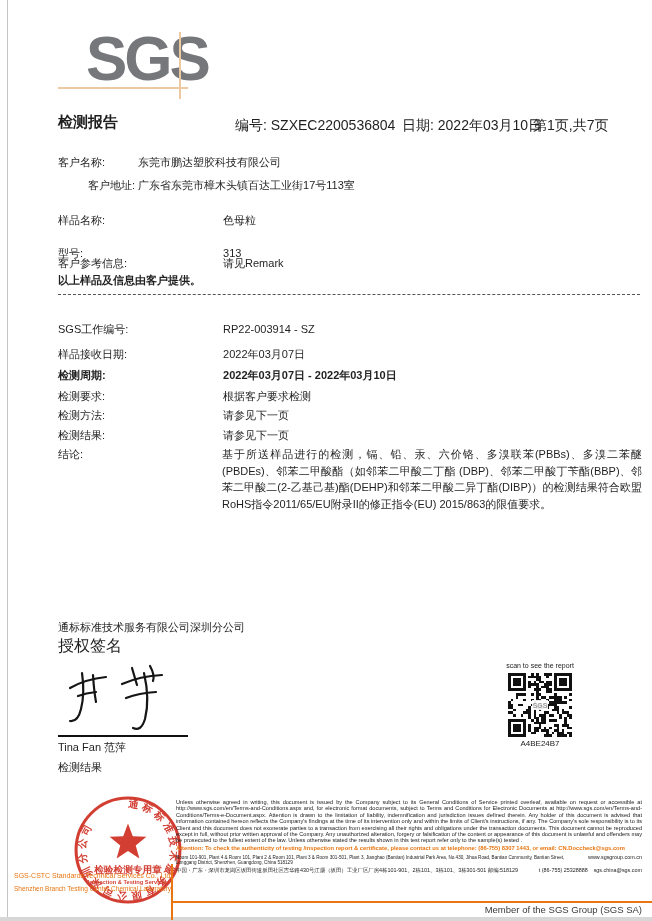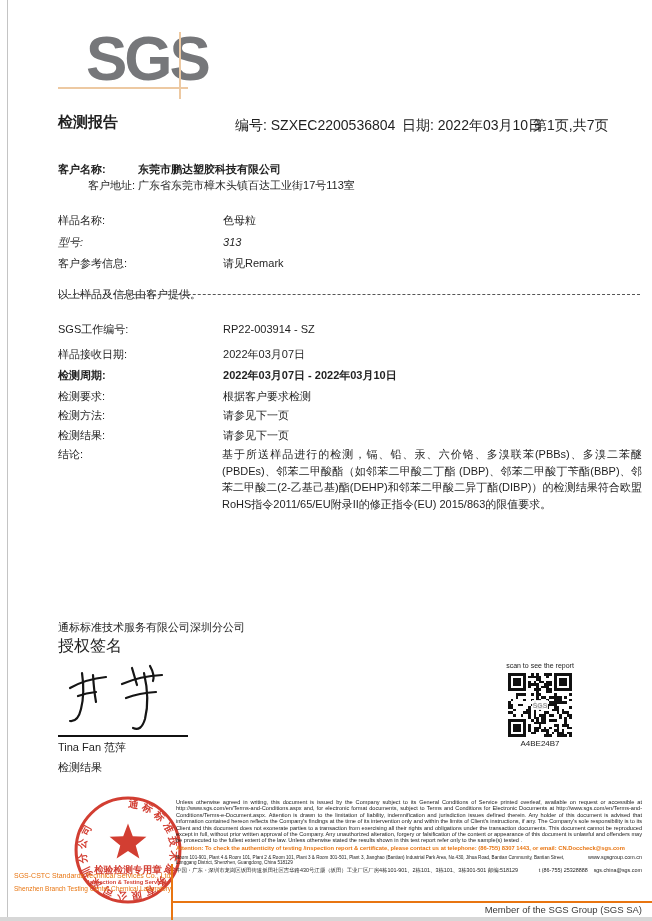--- a/index.html
+++ b/index.html
@@ -76,42 +76,42 @@
   <div class="abs meta meta-no">
     <span>编号:</span>
     <span>SZXEC2200536804</span>
   </div>
   <div class="abs meta meta-date">
     <span>日期:</span>
     <span>2022年03月10日</span>
   </div>
   <div class="abs meta meta-page">第1页,共7页</div>
 
-  <div class="abs row" style="left:58px;top:162px;font-weight:bold;">
+  <div class="abs row" style="left:58px;top:155px;">
     <span class="lbl lbl-w75">客户名称:</span>
     <span>东莞市鹏达塑胶科技有限公司</span>
   </div>
   <div class="abs row" style="left:58px;top:178px;text-align:right;">
     <span class="lbl lbl-w75">客户地址:</span>
     <span>广东省东莞市樟木头镇百达工业街17号113室</span>
   </div>
 
   <div class="abs row" style="left:58px;top:213px;">
     <span class="lbl lbl-w162">样品名称:</span>
     <span>色母粒</span>
   </div>
-  <div class="abs row" style="left:58px;top:235px;font-style:italic;">
+  <div class="abs row" style="left:58px;top:246px;">
     <span class="lbl lbl-w162">型号:</span>
     <span>313</span>
   </div>
   <div class="abs row" style="left:58px;top:256px;">
     <span class="lbl lbl-w162">客户参考信息:</span>
     <span>请见Remark</span>
   </div>
-  <div class="abs row" style="left:58px;top:287px;">以上样品及信息由客户提供。</div>
+  <div class="abs row" style="left:58px;top:273px;font-weight:bold;">以上样品及信息由客户提供。</div>
 
   <div class="abs dashed-sep"></div>
 
   <div class="abs row" style="left:58px;top:322px;">
     <span class="lbl lbl-w162">SGS工作编号:</span>
     <span>RP22-003914 - SZ</span>
   </div>
   <div class="abs row" style="left:58px;top:347px;">
     <span class="lbl lbl-w162">样品接收日期:</span>
     <span>2022年03月07日</span>

